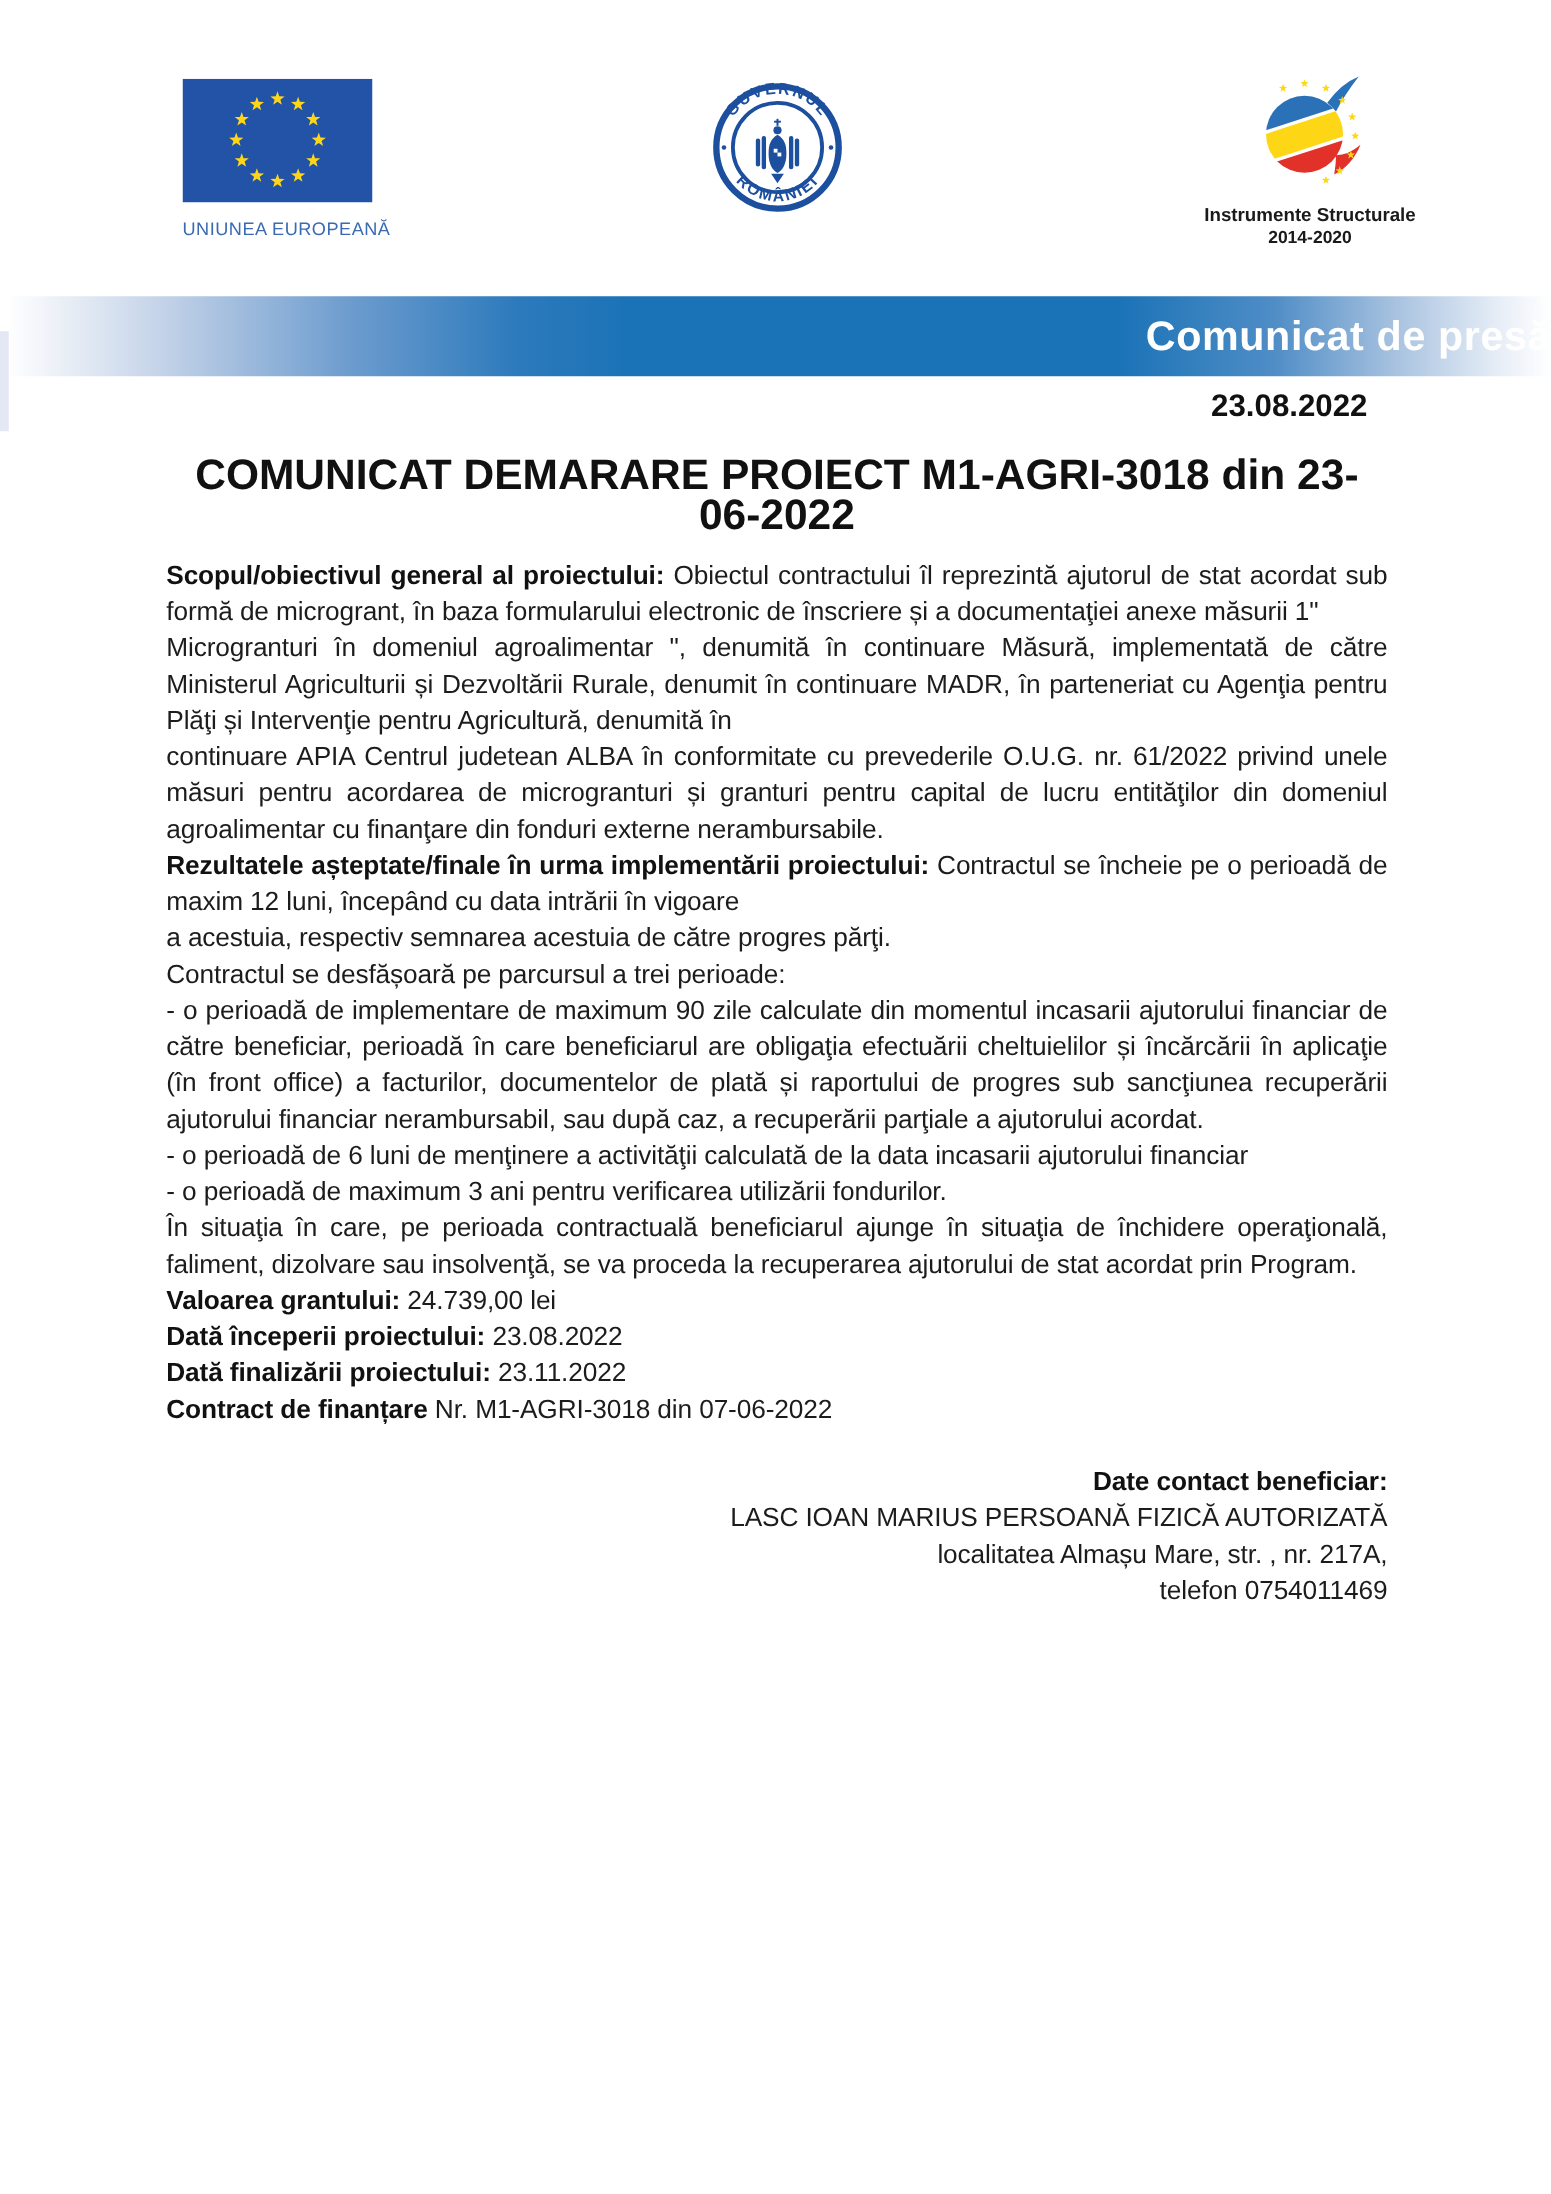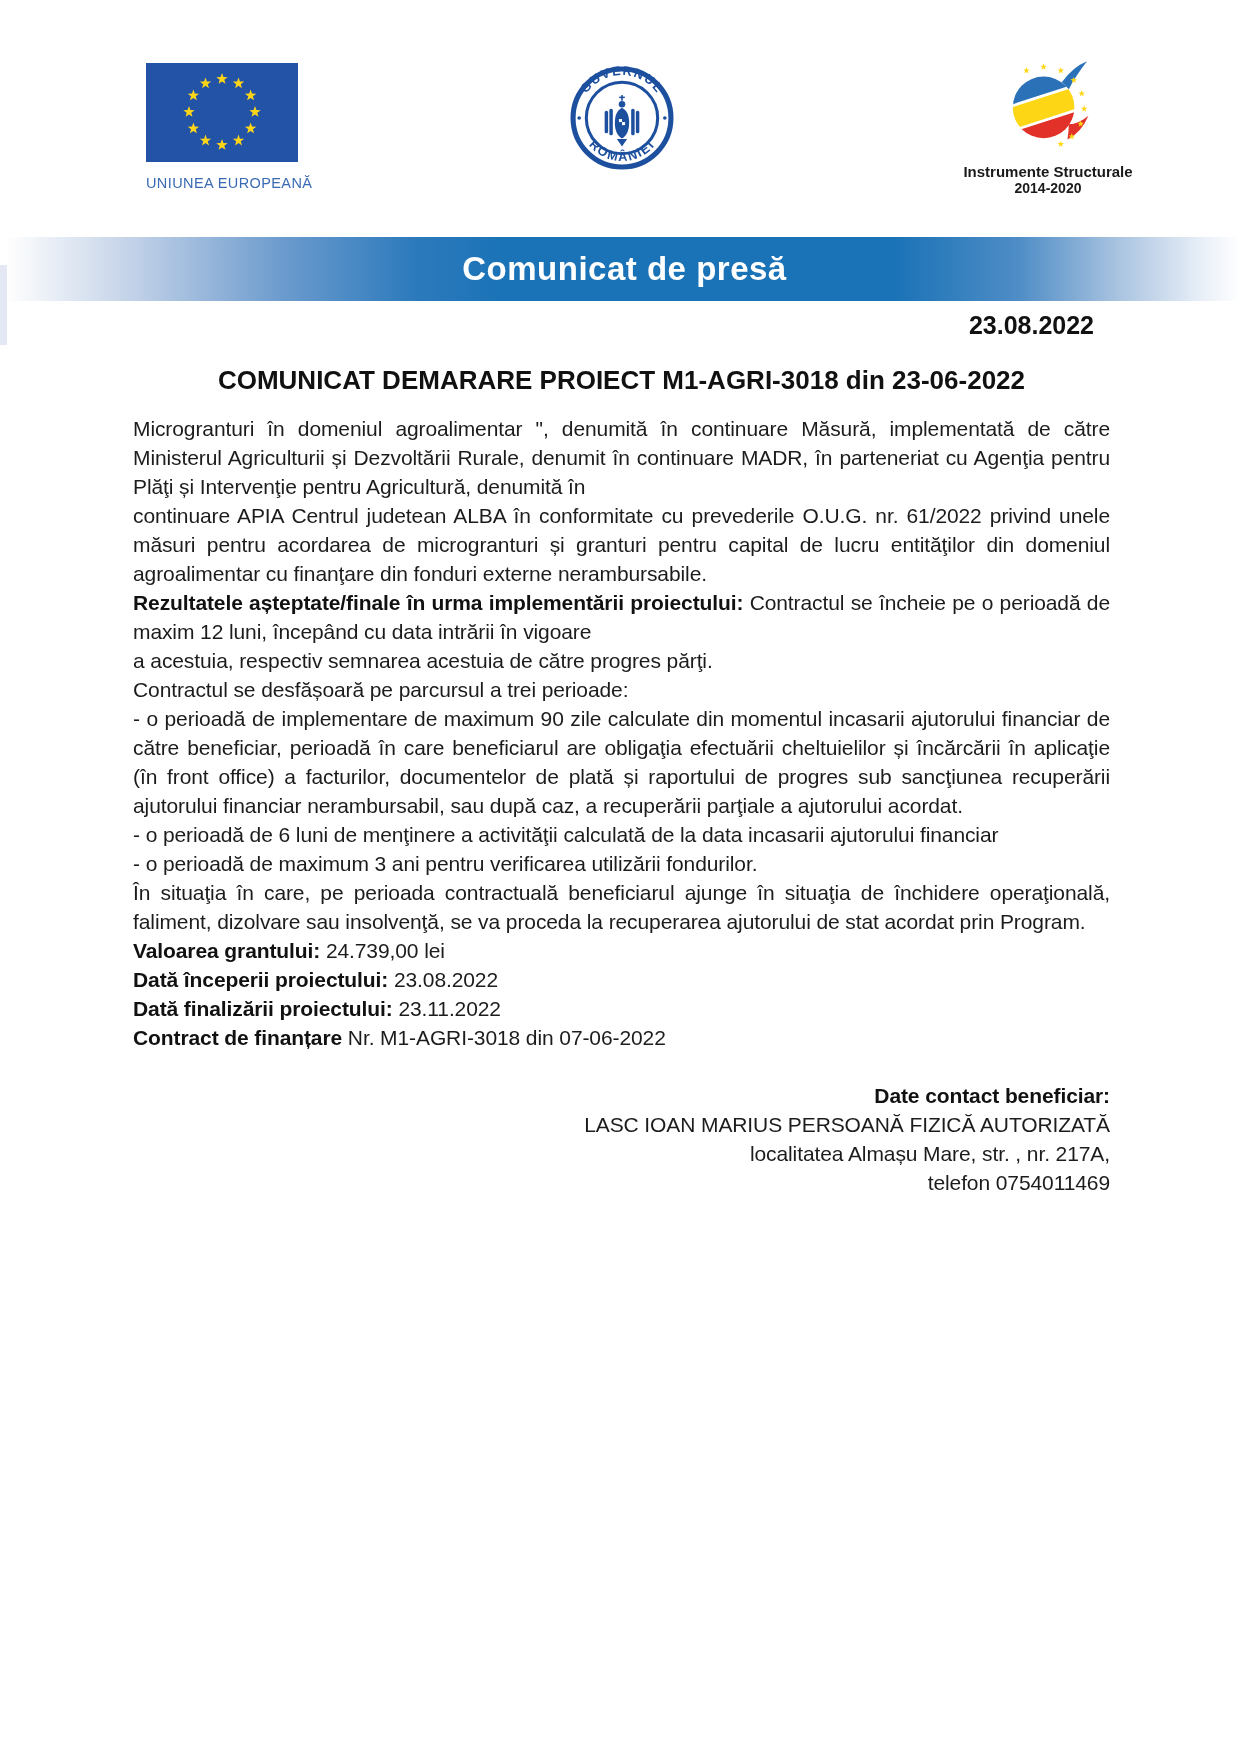--- a/index.html
+++ b/index.html
@@ -11,28 +11,28 @@
   .eu-block{position:absolute;left:146px;top:63px;width:152px;text-align:left;}
   .eu-caption{margin-top:9px;font-size:14.5px;letter-spacing:.4px;color:#3a6ab3;white-space:nowrap;}
   .gov-block{position:absolute;left:570px;top:66px;width:104px;height:104px;}
   .is-block{position:absolute;left:960px;top:50px;width:176px;text-align:center;}
   .is-caption1{margin-top:4px;font-size:15px;font-weight:bold;color:#1a1a1a;line-height:17px;}
   .is-caption2{font-size:14px;font-weight:bold;color:#1a1a1a;line-height:16px;}
   
   .banner{
     position:absolute;left:8px;right:0;top:237px;height:64px;
     background:linear-gradient(90deg,#fefefe 0%,#c3d2e8 10%,#6d9cce 22%,#2c7abc 33%,#1b73b7 40%,#1b73b7 72%,#4f8dc6 82%,#a9c3e0 90%,#eaf0f8 97%,#ffffff 100%);
-    display:flex;align-items:center;justify-content:center;
+    display:flex;align-items:center;justify-content:flex-end;
   }
   .banner-title{color:#ffffff;font-size:33px;font-weight:bold;letter-spacing:.5px;}
   .left-edge-artifact{position:absolute;left:0;top:265px;width:7px;height:80px;background:#e3e8f4;}
   
   .content{position:absolute;left:133px;top:305px;width:977px;}
   .doc-date{margin-top:6px;padding-right:16px;text-align:right;font-size:25px;font-weight:bold;color:#111;}
-  .doc-title{margin-top:24px;text-align:center;font-size:26px;font-weight:bold;color:#111;line-height:32px;}
+  .doc-title{margin-top:24px;text-align:center;font-size:34px;font-weight:bold;color:#111;line-height:32px;}
   .body-text{margin-top:18px;font-size:21px;line-height:29px;letter-spacing:-0.1px;color:#1c1c1c;}
   .para{margin:0;}
   .jst{text-align:justify;}
   .b{font-weight:bold;color:#111;}
   .contact{margin-top:29px;}
   .contact p{margin:0;text-align:right;}
 </style>
 </head>
 <body>
 
@@ -124,20 +124,21 @@
 <div class="banner">
   <span class="banner-title">Comunicat de presă</span>
 </div>
 <div class="left-edge-artifact"></div>
 
 <div class="content">
   <div class="doc-date">23.08.2022</div>
   <div class="doc-title">COMUNICAT DEMARARE PROIECT M1-AGRI-3018 din 23-06-2022</div>
 
   <div class="body-text">
+    <p class="para jst"><span class="b">Scopul/obiectivul general al proiectului:</span><span> Obiectul contractului îl reprezintă ajutorul de stat acordat sub formă de microgrant, în baza formularului electronic de înscriere și a documentaţiei anexe măsurii 1"</span></p>
     <p class="para jst"><span>Microgranturi în domeniul agroalimentar ", denumită în continuare Măsură, implementată de către Ministerul Agriculturii și Dezvoltării Rurale, denumit în continuare MADR, în parteneriat cu Agenţia pentru Plăţi și Intervenţie pentru Agricultură, denumită în</span></p>
     <p class="para jst"><span>continuare APIA Centrul judetean ALBA în conformitate cu prevederile O.U.G. nr. 61/2022 privind unele măsuri pentru acordarea de microgranturi și granturi pentru capital de lucru entităţilor din domeniul agroalimentar cu finanţare din fonduri externe nerambursabile.</span></p>
     <p class="para jst"><span class="b">Rezultatele așteptate/finale în urma implementării proiectului:</span><span> Contractul se încheie pe o perioadă de maxim 12 luni, începând cu data intrării în vigoare</span></p>
     <p class="para"><span>a acestuia, respectiv semnarea acestuia de către progres părţi.</span></p>
     <p class="para"><span>Contractul se desfășoară pe parcursul a trei perioade:</span></p>
     <p class="para jst"><span>- o perioadă de implementare de maximum 90 zile calculate din momentul incasarii ajutorului financiar de către beneficiar, perioadă în care beneficiarul are obligaţia efectuării cheltuielilor și încărcării în aplicaţie (în front office) a facturilor, documentelor de plată și raportului de progres sub sancţiunea recuperării ajutorului financiar nerambursabil, sau după caz, a recuperării parţiale a ajutorului acordat.</span></p>
     <p class="para jst"><span>- o perioadă de 6 luni de menţinere a activităţii calculată de la data incasarii ajutorului financiar</span></p>
     <p class="para"><span>- o perioadă de maximum 3 ani pentru verificarea utilizării fondurilor.</span></p>
     <p class="para jst"><span>În situaţia în care, pe perioada contractuală beneficiarul ajunge în situaţia de închidere operaţională, faliment, dizolvare sau insolvenţă, se va proceda la recuperarea ajutorului de stat acordat prin Program.</span></p>
     <p class="para"><span class="b">Valoarea grantului:</span><span> 24.739,00 lei</span></p>

